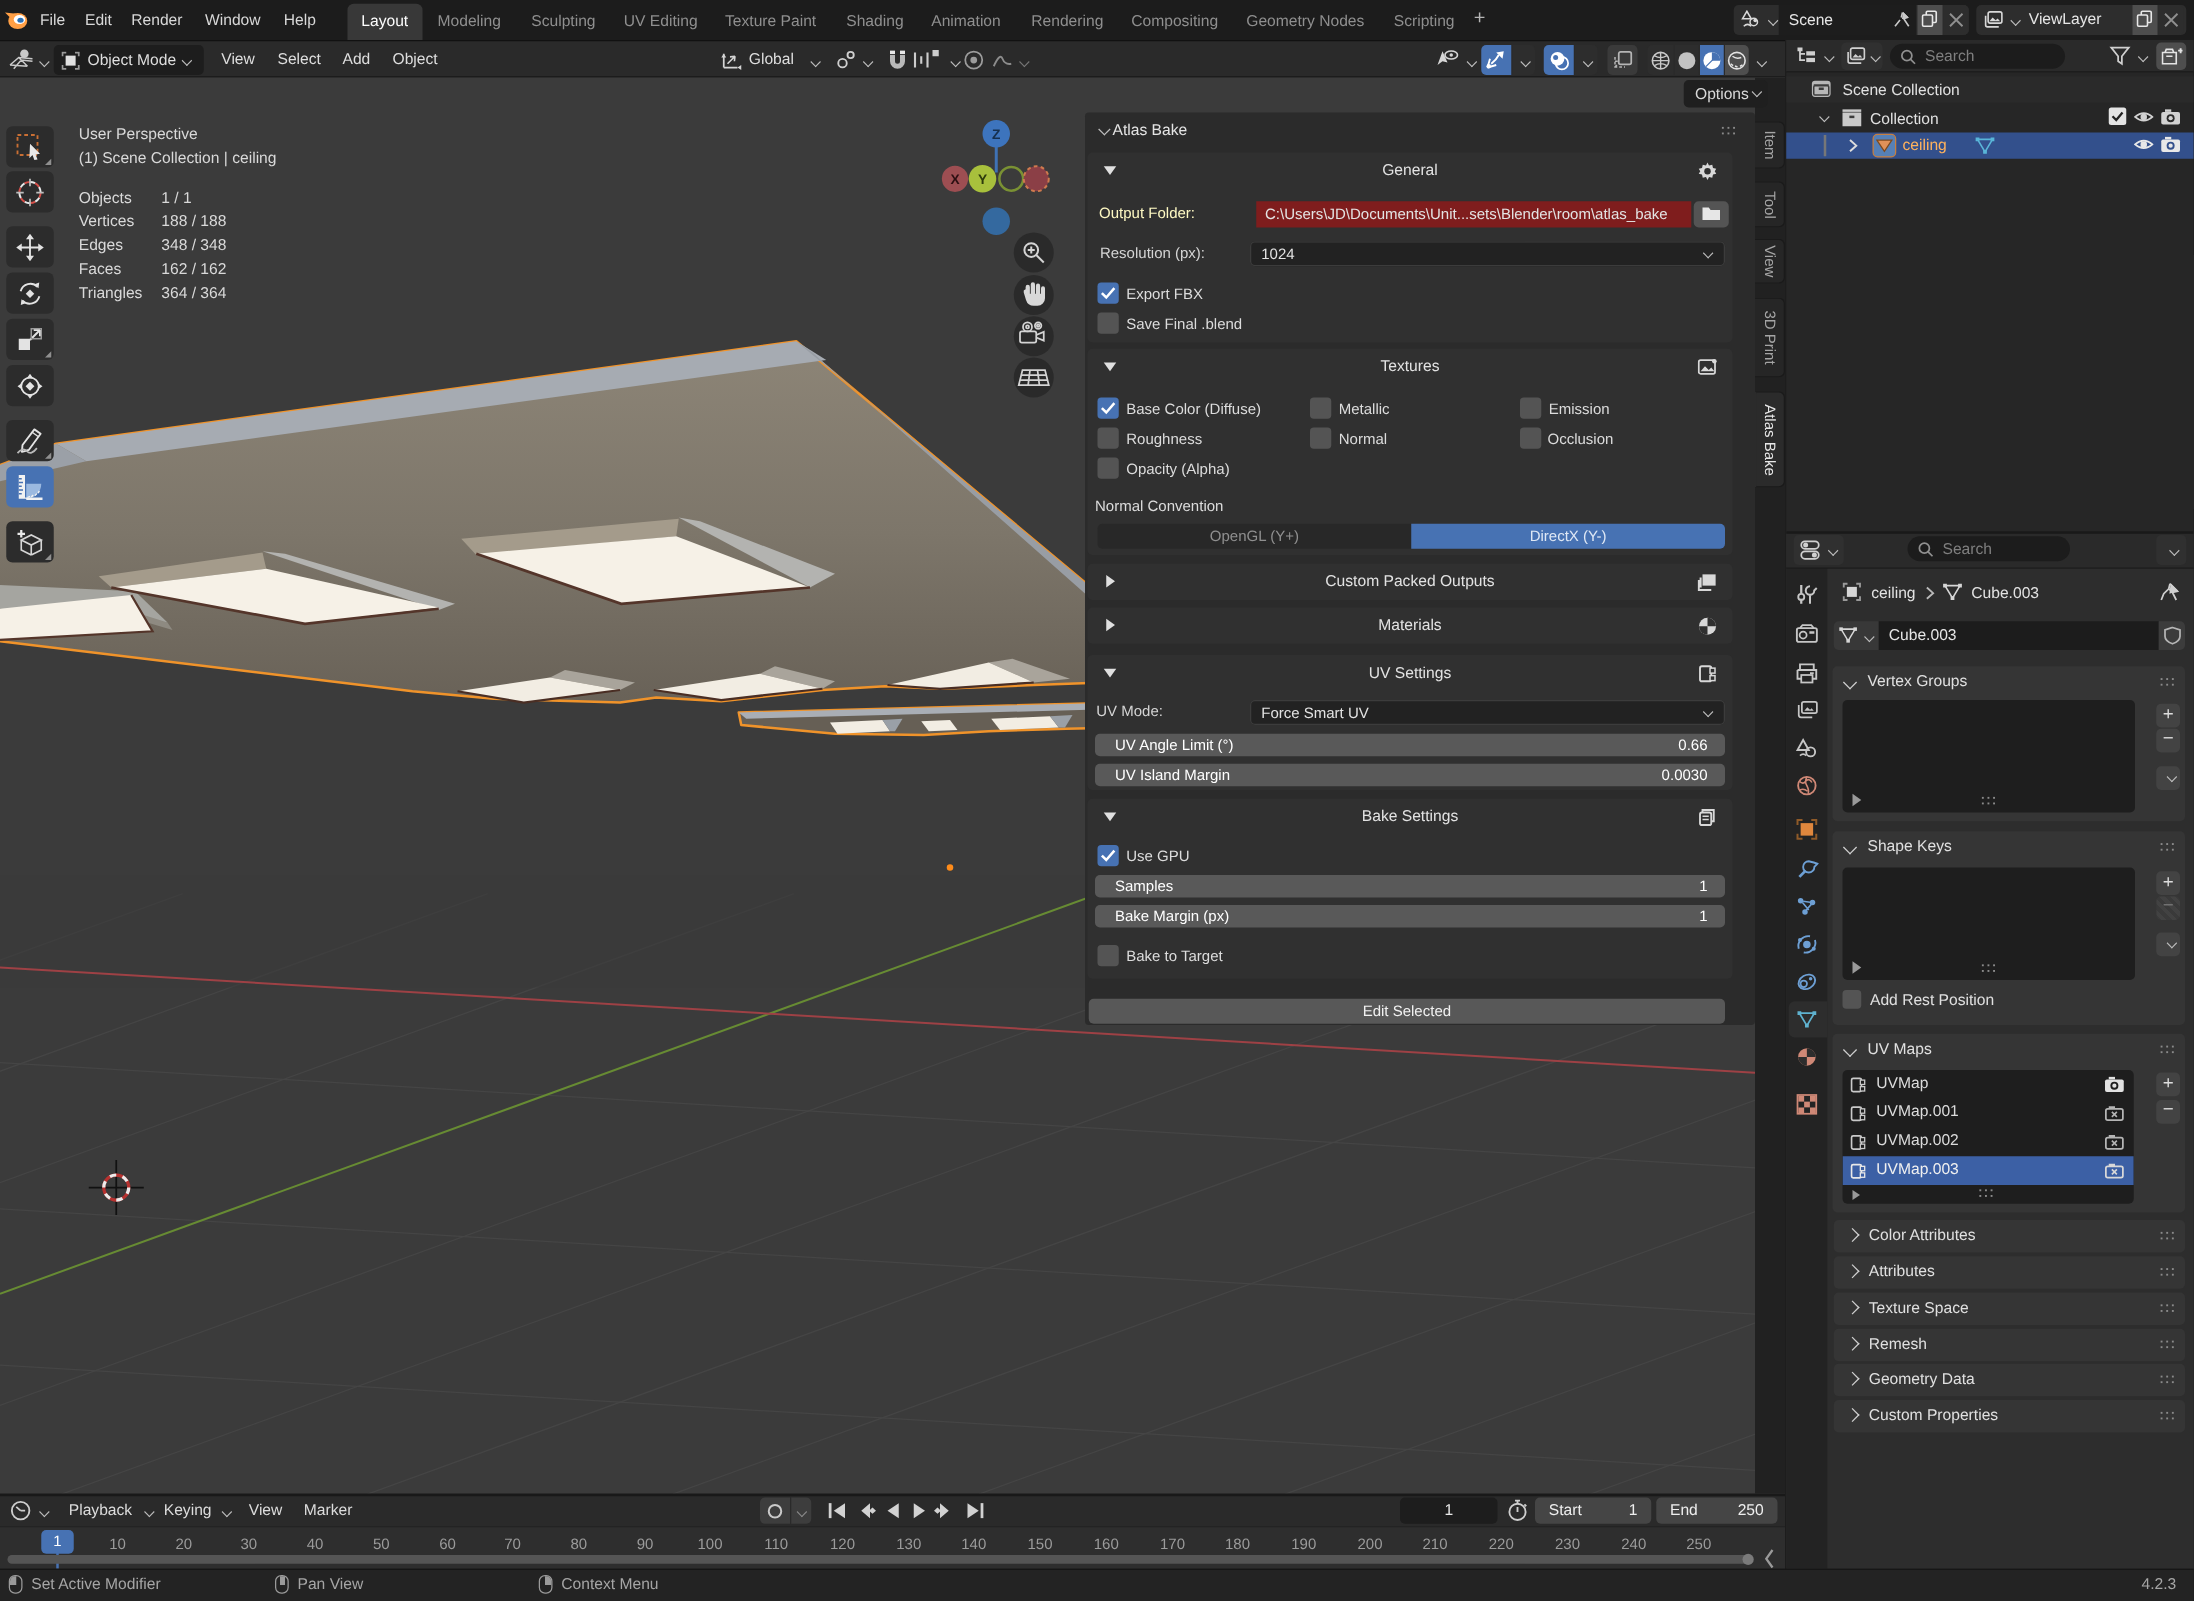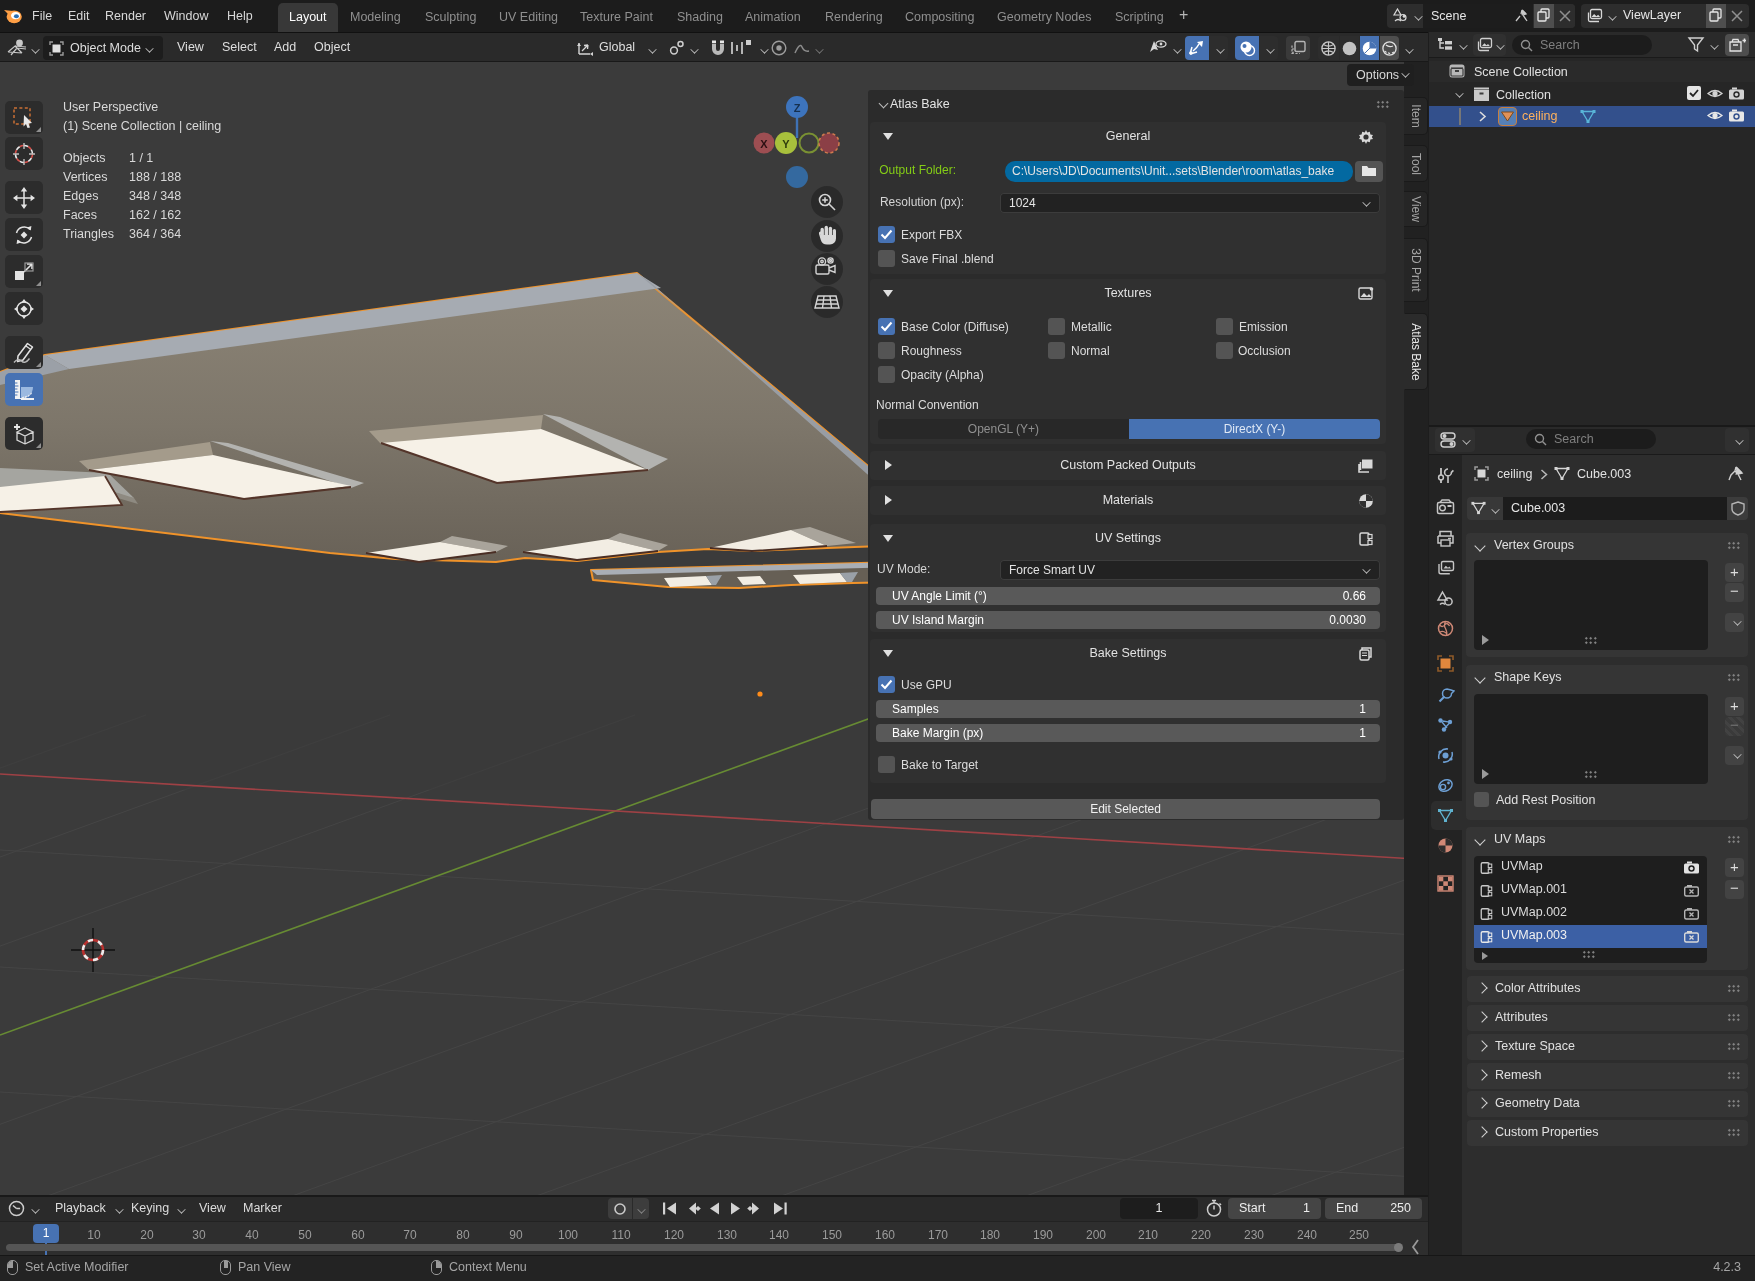--- a/index.html
+++ b/index.html
@@ -28,21 +28,21 @@
 .box{position:absolute;left:2px;width:516px;background:#303030;border-radius:4px;}
 .bhead{position:relative;height:29px;line-height:29px;text-align:center;color:#e2e2e2;font-size:12.5px;}
 .tri{position:absolute;left:13px;top:11px;width:0;height:0;border-left:5px solid transparent;border-right:5px solid transparent;border-top:7px solid #e0e0e0;}
 .trir{position:absolute;left:15px;top:9px;width:0;height:0;border-top:5px solid transparent;border-bottom:5px solid transparent;border-left:7px solid #e0e0e0;}
 .cb{position:absolute;width:17px;height:17px;background:#545454;border-radius:3px;}
 .cb.on{background:#4772b3;}
 .cb svg{position:absolute;left:1px;top:2px;}
 .slider{position:absolute;left:6px;width:504px;height:18px;background:#595959;border-radius:4px;color:#fff;line-height:18px;}
 .slider .lab{margin-left:16px;}
 .slider .val{position:absolute;right:14px;top:0;}
-.field{position:absolute;background:#0369a1;border-radius:10px;color:#e3e3e3;line-height:19px;}
+.field{position:absolute;background:#7f1d1d;border-radius:0;color:#e3e3e3;line-height:19px;}
 .drop{position:absolute;background:#222;box-shadow:0 0 0 1px #3c3c3c inset;border-radius:4px;color:#e3e3e3;line-height:19px;}
 .dots{position:absolute;width:13px;height:9px;background-image:radial-gradient(#8a8a8a 34%,transparent 36%);background-size:4.5px 4.5px;}
 
 .ntab{position:absolute;left:1404px;width:24px;background:#262626;border:1px solid #1a1a1a;border-left:none;border-radius:0 5px 5px 0;color:#a5a5a5;font-size:12px;}
 .ntab.act{background:#2b2b2b;color:#e8e8e8;border-left:1px solid #2b2b2b;}
 .ntab span{position:absolute;left:50%;top:50%;transform:translate(-50%,-50%) rotate(90deg);white-space:nowrap;}
 
 #outliner{left:1429px;top:32px;width:326px;height:393px;background:#262626;font-size:12.5px;color:#d6d6d6;}
 #olh{position:absolute;left:0;top:0;width:326px;height:26px;background:#2a2a2a;border-bottom:1px solid #1a1a1a;}
 
@@ -468,21 +468,21 @@
  <span class="abs" style="left:22px;top:7px;font-size:12.5px;color:#e4e4e4">Atlas Bake</span>
  <div class="dots" style="left:508px;top:10px"></div>
 
  <div class="box" style="top:32px;height:152px">
   <div class="bhead"><i class="tri"></i>General
    <svg class="abs" style="right:12px;top:7px" width="16" height="16" viewBox="0 0 16 16">
     <path d="M8,1 L9.2,3.4 L11.8,2.8 L12.4,5.4 L15,6 L13.8,8 L15,10 L12.4,10.6 L11.8,13.2 L9.2,12.6 L8,15 L6.8,12.6 L4.2,13.2 L3.6,10.6 L1,10 L2.2,8 L1,6 L3.6,5.4 L4.2,2.8 L6.8,3.4 Z" fill="#d8d8d8"></path>
     <circle cx="8" cy="8" r="2.6" fill="#303030"></circle>
    </svg>
   </div>
-  <div class="abs" style="left:0;top:41px;width:86px;text-align:right;color:#84cc16">Output Folder:</div>
+  <div class="abs" style="left:0;top:41px;width:86px;text-align:right;color:#fef9c3">Output Folder:</div>
   <div class="field" style="left:135px;top:39px;width:348px;height:21px;line-height:21px"><span style="margin-left:7px">C:\Users\JD\Documents\Unit...sets\Blender\room\atlas_bake</span></div>
   <div class="abs" style="left:485px;top:39px;width:28px;height:21px;background:#545454;border-radius:4px">
    <svg class="abs" style="left:6px;top:3px" width="16" height="14" viewBox="0 0 16 14">
               <path d="M1,2 h5 l1.5,2 H15 v8 H1 Z" fill="#e6e6e6"></path>
             </svg>
   </div>
   <div class="abs" style="left:0;top:73px;width:94px;text-align:right;color:#d4d4d4">Resolution (px):</div>
   <div class="drop" style="left:130px;top:71px;width:380px;height:20px;line-height:20px"><span style="margin-left:9px">1024</span><span class="chev" style="position:absolute;right:10px;top:6px"></span></div>
   <div class="cb on" style="left:8px;top:104px">
             <svg width="15" height="13" viewBox="0 0 15 13">

